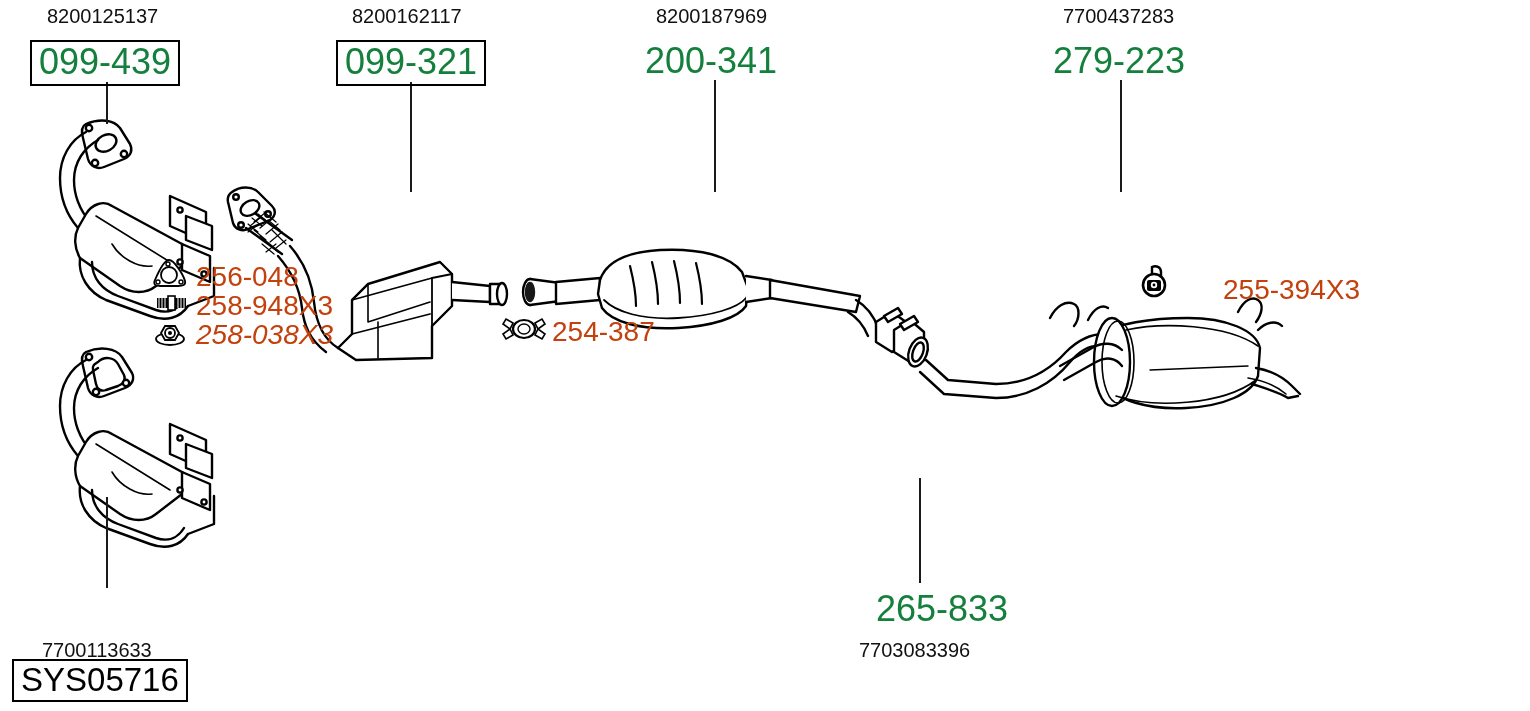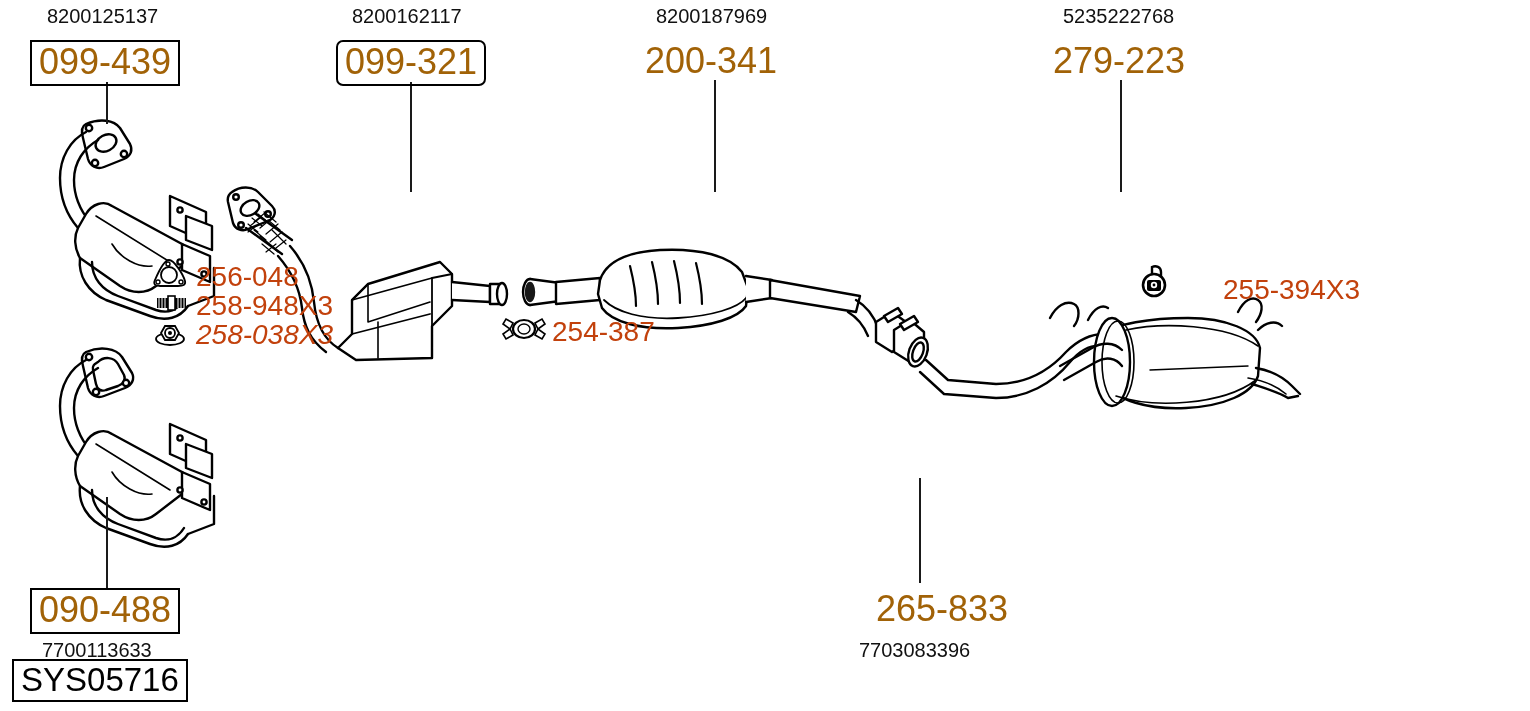--- a/index.html
+++ b/index.html
@@ -18,21 +18,21 @@
     line-height:20px;
     letter-spacing:0px;
     white-space:nowrap;
     color:#111;
   }
   .part-num{
     position:absolute;
     font-size:36px;
     line-height:38px;
     white-space:nowrap;
-    color:#a16207;
+    color:#15803d;
     font-weight:400;
   }
   .part-num.boxed{
     border:2px solid #000;
     padding:1px 7px 3px 7px;
     box-sizing:border-box;
   }
   .sys-code{
     position:absolute;
     font-size:33px;
@@ -281,29 +281,28 @@
   <div class="leader" style="left:106px;top:82px;height:42px;"></div>
   <div class="leader" style="left:410px;top:82px;height:110px;"></div>
   <div class="leader" style="left:714px;top:80px;height:112px;"></div>
   <div class="leader" style="left:1120px;top:80px;height:112px;"></div>
   <div class="leader" style="left:106px;top:497px;height:91px;"></div>
   <div class="leader" style="left:919px;top:478px;height:105px;"></div>
 
   <div class="ref-small" style="left:47px;top:6px;">8200125137</div>
   <div class="ref-small" style="left:352px;top:6px;">8200162117</div>
   <div class="ref-small" style="left:656px;top:6px;">8200187969</div>
-  <div class="ref-small" style="left:1063px;top:6px;">5235222768</div>
+  <div class="ref-small" style="left:1063px;top:6px;">7700437283</div>
   <div class="ref-small" style="left:42px;top:640px;">7700113633</div>
   <div class="ref-small" style="left:859px;top:640px;">7703083396</div>
 
   <div class="part-num boxed" style="left:30px;top:40px;">099-439</div>
-  <div class="part-num boxed" style="left:336px;top:40px;border-radius:7px;">099-321</div>
+  <div class="part-num boxed" style="left:336px;top:40px;">099-321</div>
   <div class="part-num" style="left:645px;top:42px;">200-341</div>
   <div class="part-num" style="left:1053px;top:42px;">279-223</div>
-  <div class="part-num boxed" style="left:30px;top:588px;">090-488</div>
   <div class="part-num" style="left:848px;top:590px;margin-left:28px;">265-833</div>
 
   <div class="sys-code" style="left:12px;top:659px;">SYS05716</div>
 
   <div class="item-text" style="left:196px;top:265px;">256-048</div>
   <div class="item-text" style="left:196px;top:294px;">258-948X3</div>
   <div class="item-text" style="left:196px;top:323px;font-style:italic;">258-038X3</div>
   <div class="item-text" style="left:552px;top:320px;">254-387</div>
   <div class="item-text" style="left:1223px;top:278px;">255-394X3</div>
 

